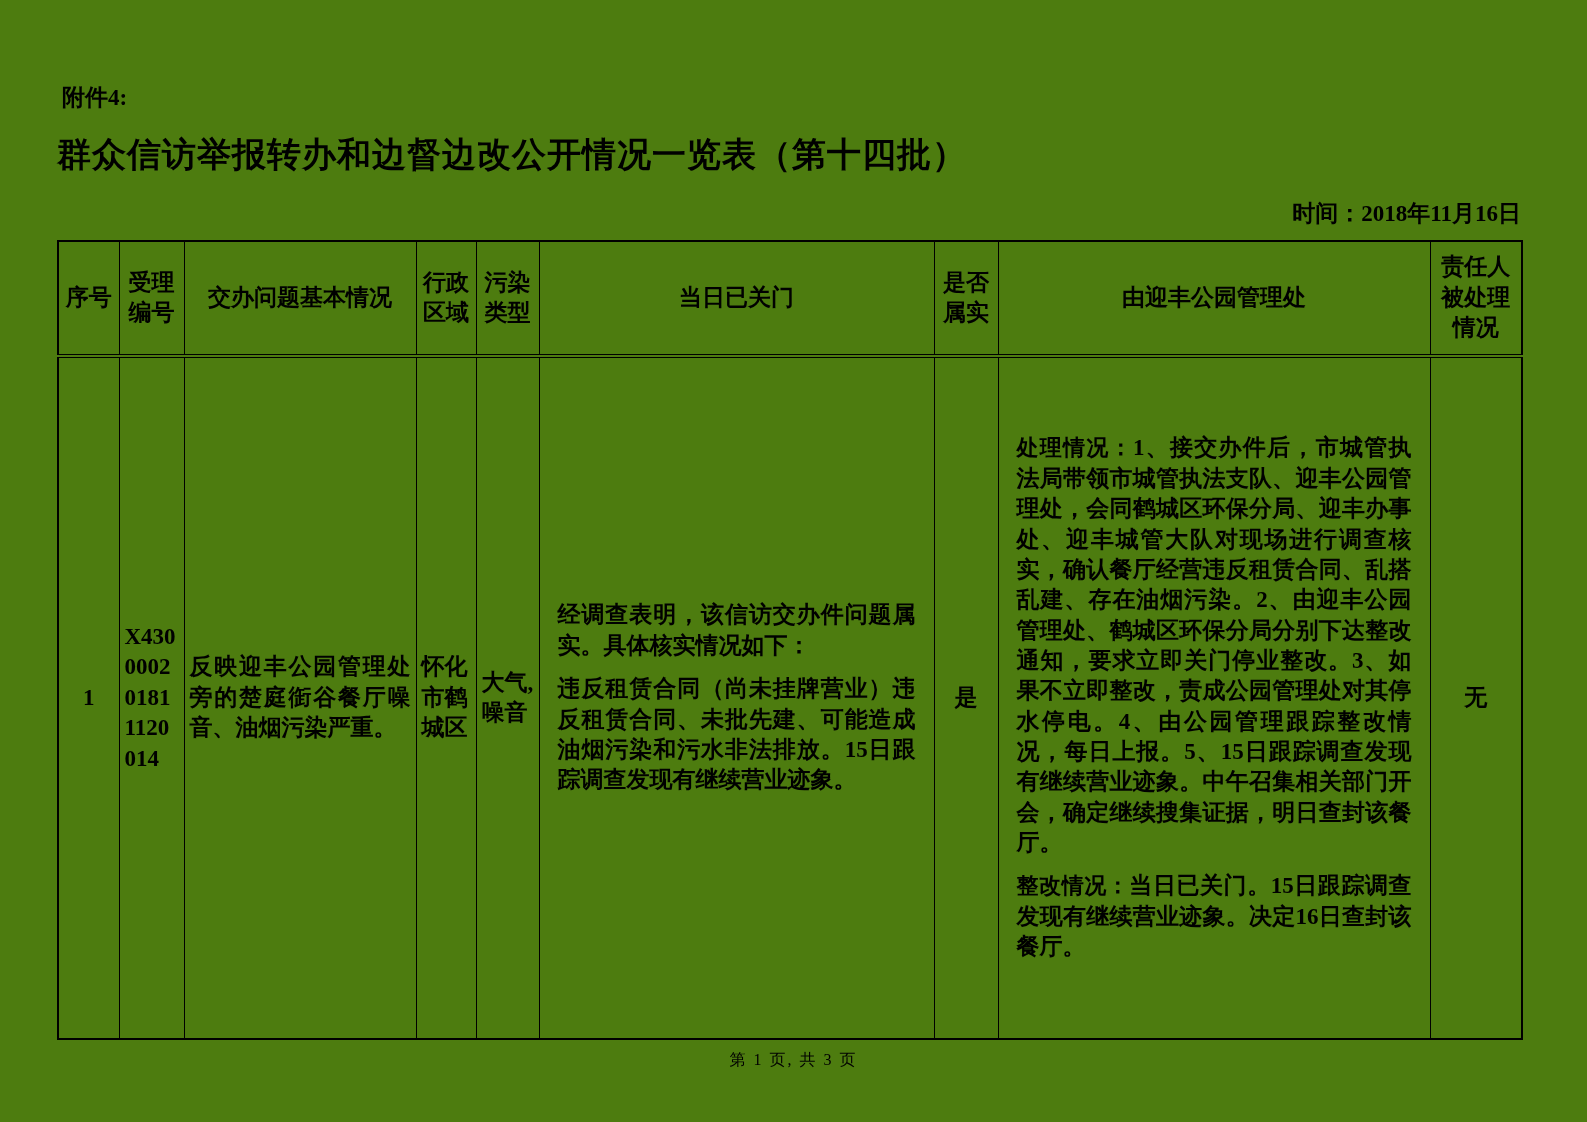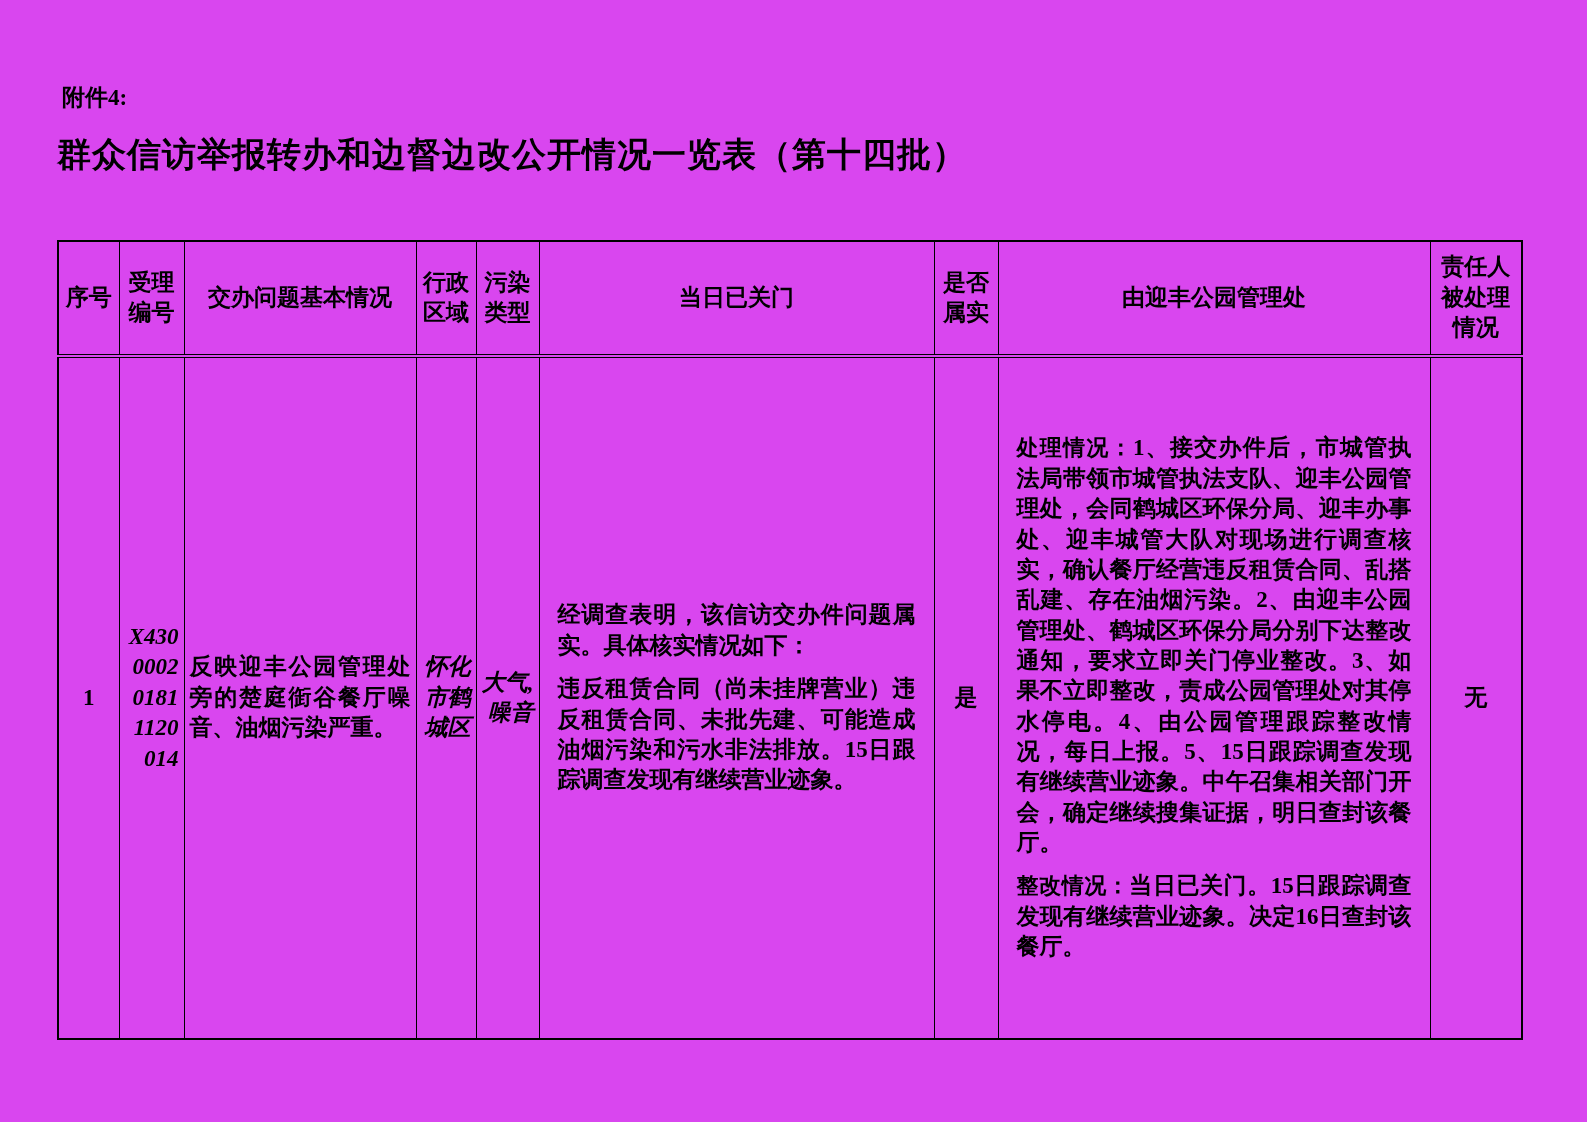--- a/index.html
+++ b/index.html
@@ -4,21 +4,21 @@
 <style>
   html, body {
     margin: 0;
     padding: 0;
     background: #ffffff;
   }
   .sheet {
     position: relative;
     width: 1587px;
     height: 1122px;
-    background: #d946ef;
+    background: #4d7c0f;
     color: #000000;
     font-family: "Liberation Serif", serif;
     overflow: hidden;
   }
   .attachment {
     position: absolute;
     left: 62px;
     top: 82px;
     font-size: 23px;
     font-weight: 700;
@@ -63,21 +63,21 @@
   table.main th {
     text-align: center;
     border-bottom: 4px double #000;
     height: 108px;
     white-space: pre-line;
   }
   tr.data-row {
     height: 683px;
   }
   td.center { text-align: center; }
-  td.prewrap { white-space: pre-line; text-align: right; font-style: italic; }
+  td.prewrap { white-space: pre-line; text-align: left; }
   td.textblock { text-align: justify; }
   td.textblock p { margin: 13px; }
   .lead-bold { font-weight: 900; font-family: "DejaVu Sans", sans-serif; font-size: 22px; }
   .footer {
     position: absolute;
     left: 0;
     top: 1050px;
     width: 1587px;
     text-align: center;
     font-size: 16px;
@@ -87,20 +87,21 @@
 </style>
 </head>
 <body>
 
 <div class="sheet">
 
   <div class="attachment">附件4:</div>
 
   <div class="doc-title">群众信访举报转办和边督边改公开情况一览表（第十四批）</div>
 
+  <div class="doc-date">时间：2018年11月16日</div>
 
   <table class="main">
     <colgroup>
       <col style="width:61px">
       <col style="width:65px">
       <col style="width:232px">
       <col style="width:60px">
       <col style="width:63px">
       <col style="width:395px">
       <col style="width:64px">
@@ -147,14 +148,15 @@
         <td class="center">是</td>
         <td class="textblock">
           <p><span class="lead-bold">处理情况：</span><span>1、接交办件后，市城管执法局带领市城管执法支队、迎丰公园管理处，会同鹤城区环保分局、迎丰办事处、迎丰城管大队对现场进行调查核实，确认餐厅经营违反租赁合同、乱搭乱建、存在油烟污染。2、由迎丰公园管理处、鹤城区环保分局分别下达整改通知，要求立即关门停业整改。3、如果不立即整改，责成公园管理处对其停水停电。4、由公园管理跟踪整改情况，每日上报。5、15日跟踪调查发现有继续营业迹象。中午召集相关部门开会，确定继续搜集证据，明日查封该餐厅。</span></p>
           <p><span class="lead-bold">整改情况：</span><span>当日已关门。15日跟踪调查发现有继续营业迹象。决定16日查封该餐厅。</span></p>
         </td>
         <td class="center">无</td>
       </tr>
     </tbody>
   </table>
 
+  <div class="footer">第 1 页, 共 3 页</div>
 
 </div>
 
 </body></html>

